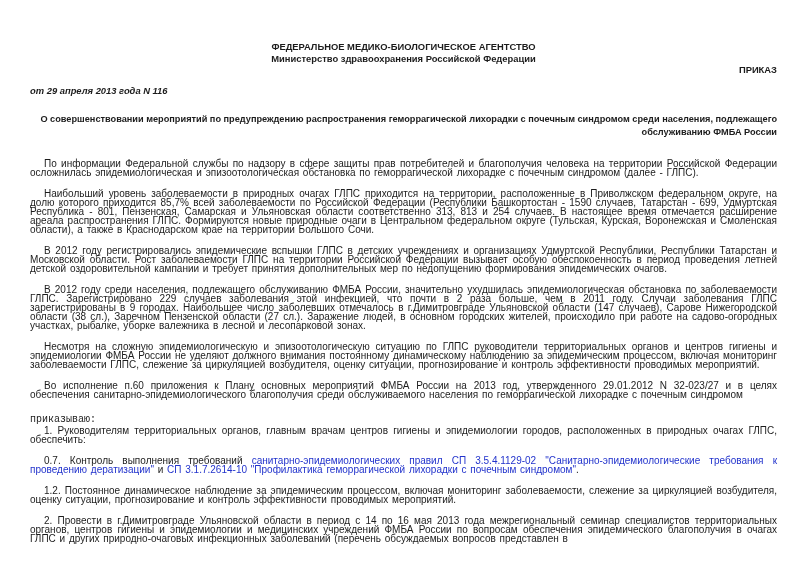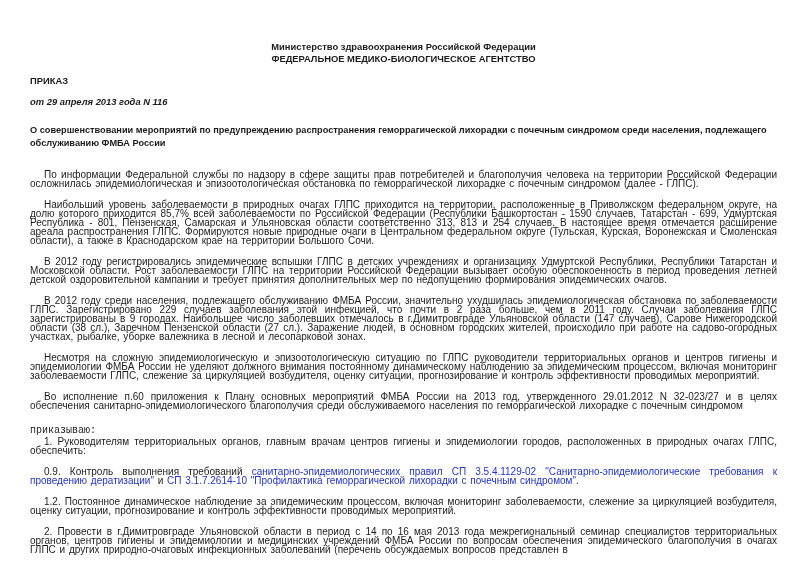--- a/index.html
+++ b/index.html
@@ -18,38 +18,38 @@
     box-sizing: border-box;
     padding: 41px 30px 0 30px;
   }
   .doc-header {
     text-align: center;
     font-weight: bold;
     font-size: 9.4px;
     line-height: 11.5px;
   }
   .doc-type {
-    text-align: left;
+    text-align: right;
     font-weight: bold;
     font-size: 9.4px;
-    margin-top: 11px;
   }
   .doc-date {
     text-align: left;
     font-weight: bold;
     font-size: 9.4px;
     margin-top: 10px;
     font-style: italic;
   }
   .doc-title {
-    text-align: left;
+    text-align: right;
     font-weight: bold;
     font-size: 9.2px;
     line-height: 13px;
     margin-top: 17px;
+    margin-left: 7px;
   }
   .doc-body {
     margin-top: 20px;
   }
   .doc-body p {
     font-size: 10px;
     line-height: 9px;
     text-align: justify;
     text-indent: 14px;
     margin: 0 0 12px 0;
@@ -71,42 +71,42 @@
     text-decoration: none;
     cursor: pointer;
   }
 </style>
 </head>
 <body>
 
 <div class="page">
 
   <div class="doc-header">
+    <div>ФЕДЕРАЛЬНОЕ МЕДИКО-БИОЛОГИЧЕСКОЕ АГЕНТСТВО</div>
     <div>Министерство здравоохранения Российской Федерации</div>
-    <div>ФЕДЕРАЛЬНОЕ МЕДИКО-БИОЛОГИЧЕСКОЕ АГЕНТСТВО</div>
   </div>
 
   <div class="doc-type">ПРИКАЗ</div>
 
   <div class="doc-date">от 29 апреля 2013 года N 116</div>
 
   <div class="doc-title">О совершенствовании мероприятий по предупреждению распространения геморрагической лихорадки с почечным синдромом среди населения, подлежащего обслуживанию ФМБА России</div>
 
   <div class="doc-body">
     <p>По информации Федеральной службы по надзору в сфере защиты прав потребителей и благополучия человека на территории Российской Федерации осложнилась эпидемиологическая и эпизоотологическая обстановка по геморрагической лихорадке с почечным синдромом (далее - ГЛПС).</p>
     <p>Наибольший уровень заболеваемости в природных очагах ГЛПС приходится на территории, расположенные в Приволжском федеральном округе, на долю которого приходится 85,7% всей заболеваемости по Российской Федерации (Республики Башкортостан - 1590 случаев, Татарстан - 699, Удмуртская Республика - 801, Пензенская, Самарская и Ульяновская области соответственно 313, 813 и 254 случаев. В настоящее время отмечается расширение ареала распространения ГЛПС. Формируются новые природные очаги в Центральном федеральном округе (Тульская, Курская, Воронежская и Смоленская области), а также в Краснодарском крае на территории Большого Сочи.</p>
     <p>В 2012 году регистрировались эпидемические вспышки ГЛПС в детских учреждениях и организациях Удмуртской Республики, Республики Татарстан и Московской области. Рост заболеваемости ГЛПС на территории Российской Федерации вызывает особую обеспокоенность в период проведения летней детской оздоровительной кампании и требует принятия дополнительных мер по недопущению формирования эпидемических очагов.</p>
     <p>В 2012 году среди населения, подлежащего обслуживанию ФМБА России, значительно ухудшилась эпидемиологическая обстановка по заболеваемости ГЛПС. Зарегистрировано 229 случаев заболевания этой инфекцией, что почти в 2 раза больше, чем в 2011 году. Случаи заболевания ГЛПС зарегистрированы в 9 городах. Наибольшее число заболевших отмечалось в г.Димитровграде Ульяновской области (147 случаев), Сарове Нижегородской области (38 сл.), Заречном Пензенской области (27 сл.). Заражение людей, в основном городских жителей, происходило при работе на садово-огородных участках, рыбалке, уборке валежника в лесной и лесопарковой зонах.</p>
     <p>Несмотря на сложную эпидемиологическую и эпизоотологическую ситуацию по ГЛПС руководители территориальных органов и центров гигиены и эпидемиологии ФМБА России не уделяют должного внимания постоянному динамическому наблюдению за эпидемическим процессом, включая мониторинг заболеваемости ГЛПС, слежение за циркуляцией возбудителя, оценку ситуации, прогнозирование и контроль эффективности проводимых мероприятий.</p>
     <p>Во исполнение п.60 приложения к Плану основных мероприятий ФМБА России на 2013 год, утвержденного 29.01.2012 N 32-023/27 и в целях обеспечения санитарно-эпидемиологического благополучия среди обслуживаемого населения по геморрагической лихорадке с почечным синдромом</p>
 
     <p class="no-indent prikaz">приказываю:</p>
 
     <p class="item-first">1. Руководителям территориальных органов, главным врачам центров гигиены и эпидемиологии городов, расположенных в природных очагах ГЛПС, обеспечить:</p>
 
-    <p><span>0.9. Контроль выполнения требований</span> <a class="doc-link">санитарно-эпидемиологических правил СП 3.5.4.1129-02 "Санитарно-эпидемиологические требования к проведению дератизации"</a> <span>и</span> <a class="doc-link">СП 3.1.7.2614-10 "Профилактика геморрагической лихорадки с почечным синдромом"</a><span>.</span></p>
+    <p><span>0.7. Контроль выполнения требований</span> <a class="doc-link">санитарно-эпидемиологических правил СП 3.5.4.1129-02 "Санитарно-эпидемиологические требования к проведению дератизации"</a> <span>и</span> <a class="doc-link">СП 3.1.7.2614-10 "Профилактика геморрагической лихорадки с почечным синдромом"</a><span>.</span></p>
 
     <p>1.2. Постоянное динамическое наблюдение за эпидемическим процессом, включая мониторинг заболеваемости, слежение за циркуляцией возбудителя, оценку ситуации, прогнозирование и контроль эффективности проводимых мероприятий.</p>
 
     <p>2. Провести в г.Димитровграде Ульяновской области в период с 14 по 16 мая 2013 года межрегиональный семинар специалистов территориальных органов, центров гигиены и эпидемиологии и медицинских учреждений ФМБА России по вопросам обеспечения эпидемического благополучия в очагах ГЛПС и других природно-очаговых инфекционных заболеваний (перечень обсуждаемых вопросов представлен в</p>
   </div>
 
 </div>
 
 </body></html>

